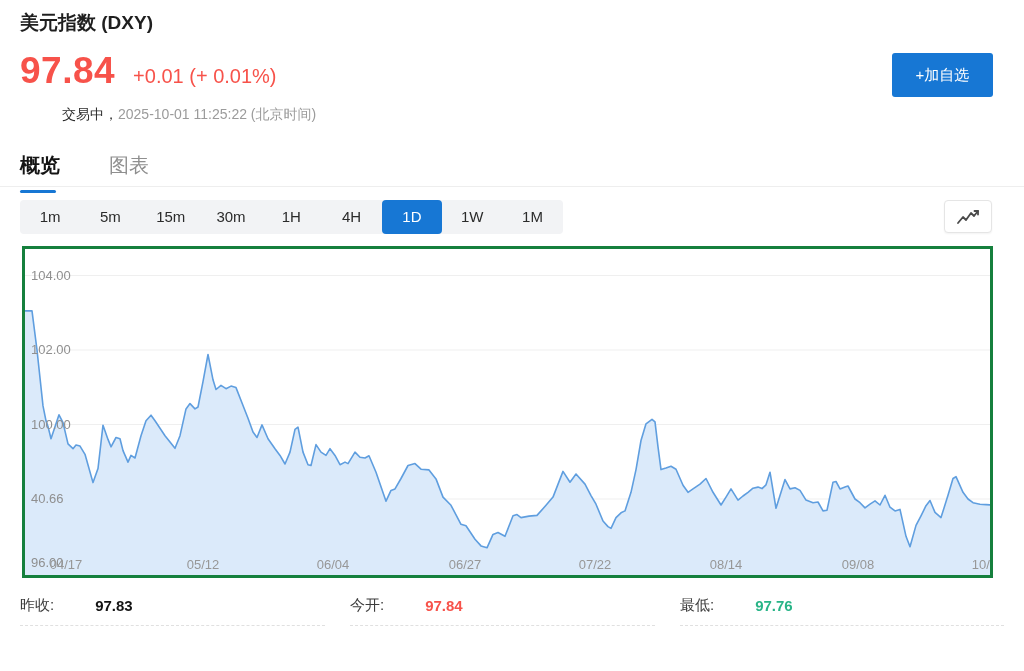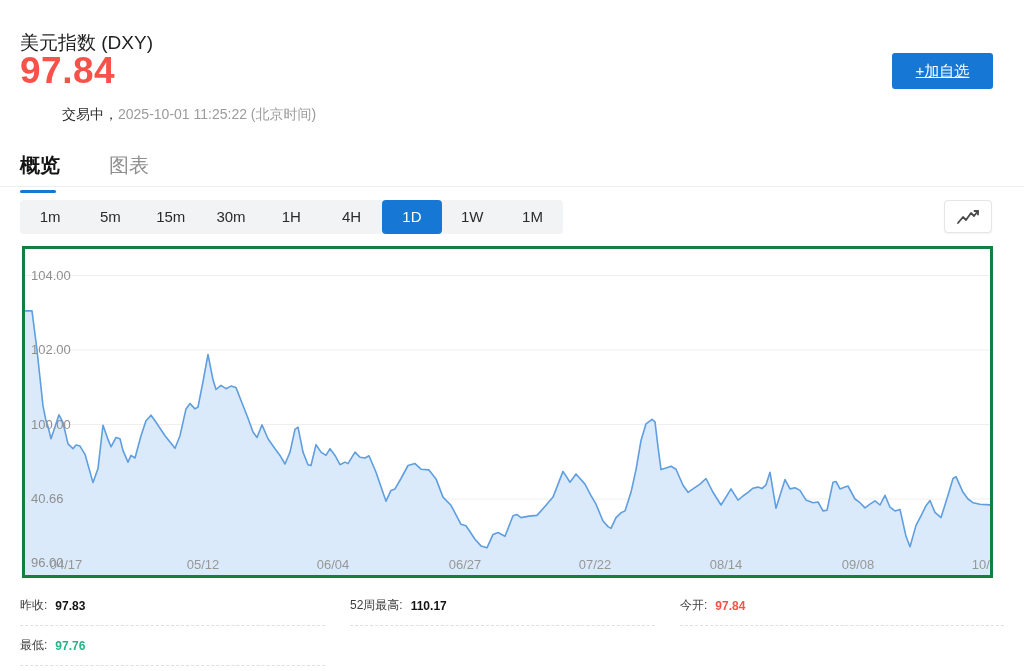--- a/index.html
+++ b/index.html
@@ -2,32 +2,32 @@
 <html><head>
 <meta charset="utf-8">
 <style>
   * { margin:0; padding:0; box-sizing:border-box; }
   html,body { width:1024px; height:671px; background:#ffffff;
               font-family:"Liberation Sans","DejaVu Sans",sans-serif; color:#1a1a1a;
               overflow:hidden; position:relative; }
 
   
   .hdr { position:absolute; left:20px; top:0; width:984px; }
-  .title { position:absolute; left:0; top:30px; font-size:19px; font-weight:400; color:#1f1f1f; white-space:nowrap; }
+  .title { position:absolute; left:0; top:10px; font-size:19px; font-weight:700; color:#1f1f1f; white-space:nowrap; }
   .price-row { position:absolute; left:0; top:50px; display:flex; align-items:baseline; white-space:nowrap; }
   .price { font-size:37px; font-weight:700; letter-spacing:.5px; }
   .change { font-size:20px; margin-left:18px; font-weight:400; }
   .up { color:var(--red); }
   .status-row { position:absolute; left:0; top:106px; font-size:14px; white-space:nowrap; }
   .status { color:#2b2b2b;margin-left:42px; }
   .timestamp { color:#9b9b9b; }
-  .watch-btn { position:absolute; right:31px; top:53px; width:101px; height:36px;
+  .watch-btn { position:absolute; right:31px; top:53px; width:101px; height:44px;
                background:var(--blue); color:#fff; font-size:15px; border:none; border-radius:3px;
                display:flex; align-items:center; justify-content:center; cursor:pointer;
-               font-family:inherit;text-decoration:underline; }
+               font-family:inherit; }
 
   
   .tabs { position:absolute; left:20px; top:152px; display:flex; gap:49px; font-size:20px; }
   .tab { cursor:pointer; padding-bottom:14px; position:relative; }
   .tab.active { font-weight:700; color:#141414; }
   .tab.inactive { color:#8f8f8f; }
   .tab.active::after { content:""; position:absolute; left:0; bottom:0; width:36px; height:3px;
                        background:var(--blue); border-radius:2px; }
   .tabs-sep { position:absolute; left:0; top:186px; width:1024px; height:1px; background:#eeeeee; }
 
@@ -47,35 +47,36 @@
   .chart-box { position:absolute; left:22px; top:246px; width:971px; height:332px;
                border:3px solid #15803d; overflow:hidden; background:#fff; }
   .chart-box svg { position:absolute; left:0; top:0; }
   .ytick { position:absolute; left:6px; font-size:13px; color:#8f8f8f; pointer-events:none; white-space:nowrap; }
   .xtick { position:absolute; font-size:13px; color:#979797; transform:translateX(-50%); pointer-events:none; white-space:nowrap; }
 
   
   .stats { position:absolute; left:20px; top:586px; width:984px; display:grid;
            grid-template-columns:305px 305px 324px; column-gap:25px; }
   .stat-cell { height:40px; display:flex; align-items:center; border-bottom:1px dashed #e0e0e0;
-               font-size:12px; white-space:nowrap; }
+               font-size:15px; white-space:nowrap;gap:33px; }
   .stat-label { color:#3d3d3d; margin-right:8px; }
   .stat-value { font-weight:700; color:#141414; }
   .stat-value.red { color:var(--red); }
   .stat-value.green { color:var(--green); }
 
   :root { --red:#f7524a; --green:#28b487; --blue:#1777d4; }
 </style>
 </head>
 <body>
 
 <div class="hdr">
   <div class="title">美元指数 (DXY)</div>
   <div class="price-row">
     <span class="price up">97.84</span>
+    <span class="change up">+0.01 (+ 0.01%)</span>
   </div>
   <div class="status-row">
     <span class="status">交易中，</span><span class="timestamp">2025-10-01 11:25:22 (北京时间)</span>
   </div>
 </div>
 <button class="watch-btn">+加自选</button>
 
 <div class="tabs">
   <div class="tab active">概览</div>
   <div class="tab inactive">图表</div>
@@ -127,24 +128,20 @@
     <div class="xtick" style="left: 833px; top: 308px;">09/08</div>
     <div class="xtick" style="left: 963px; top: 308px;">10/01</div>
   </div>
 
 <div class="stats" id="stats">
     <div class="stat-cell">
       <span class="stat-label">昨收:</span>
       <span class="stat-value ">97.83</span>
     </div>
     <div class="stat-cell">
-      <span class="stat-label">52周最高:</span>
-      <span class="stat-value ">110.17</span>
-    </div>
-    <div class="stat-cell">
       <span class="stat-label">今开:</span>
       <span class="stat-value red">97.84</span>
     </div>
     <div class="stat-cell">
       <span class="stat-label">最低:</span>
       <span class="stat-value green">97.76</span>
     </div>
   </div>
 
 </body></html>

